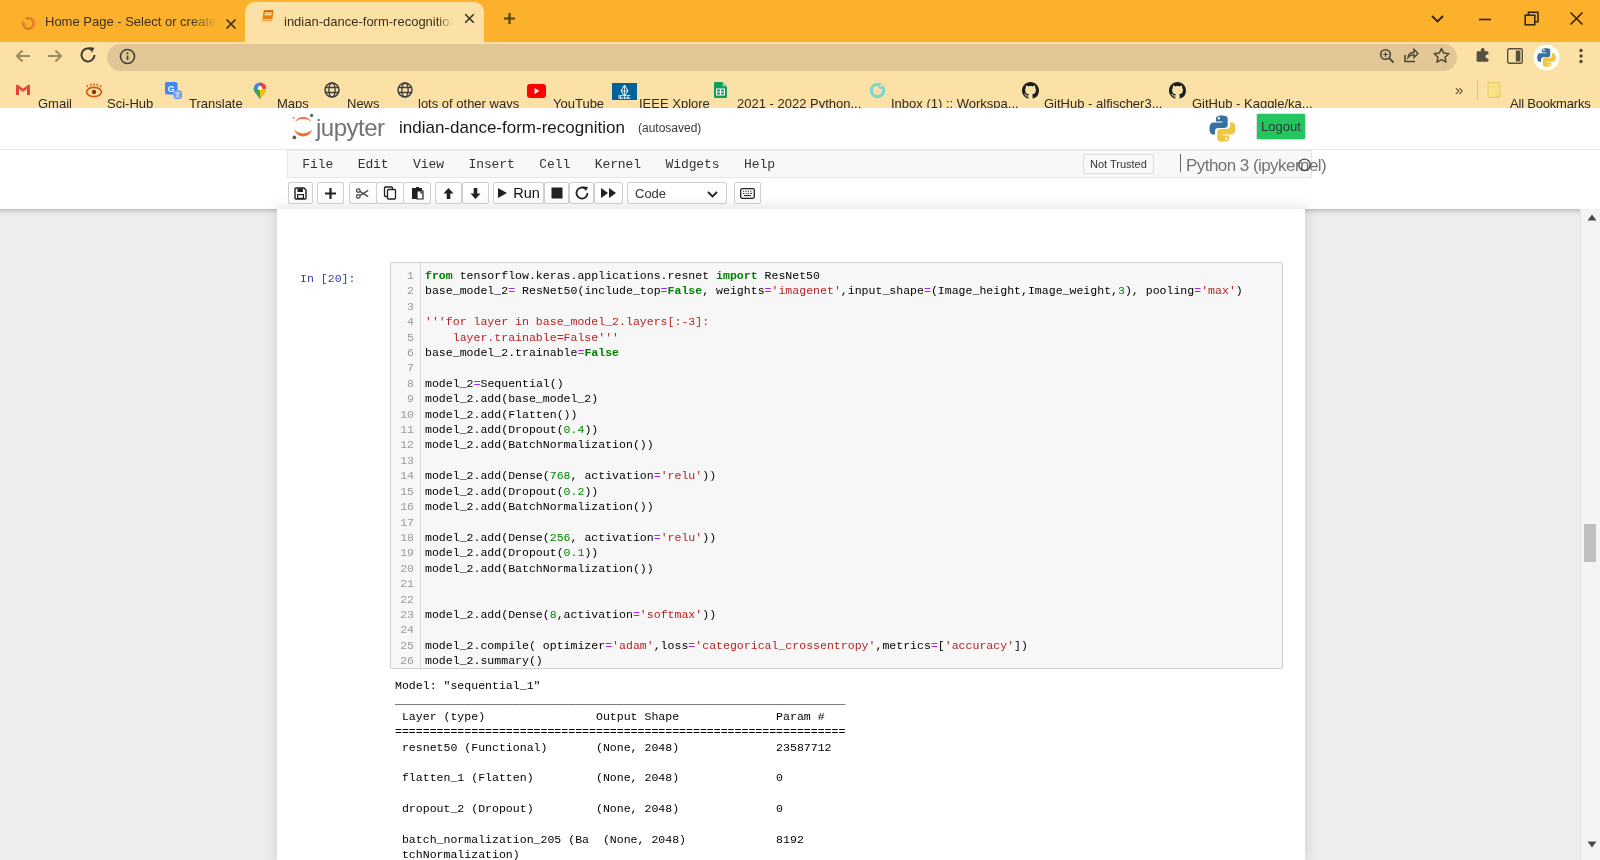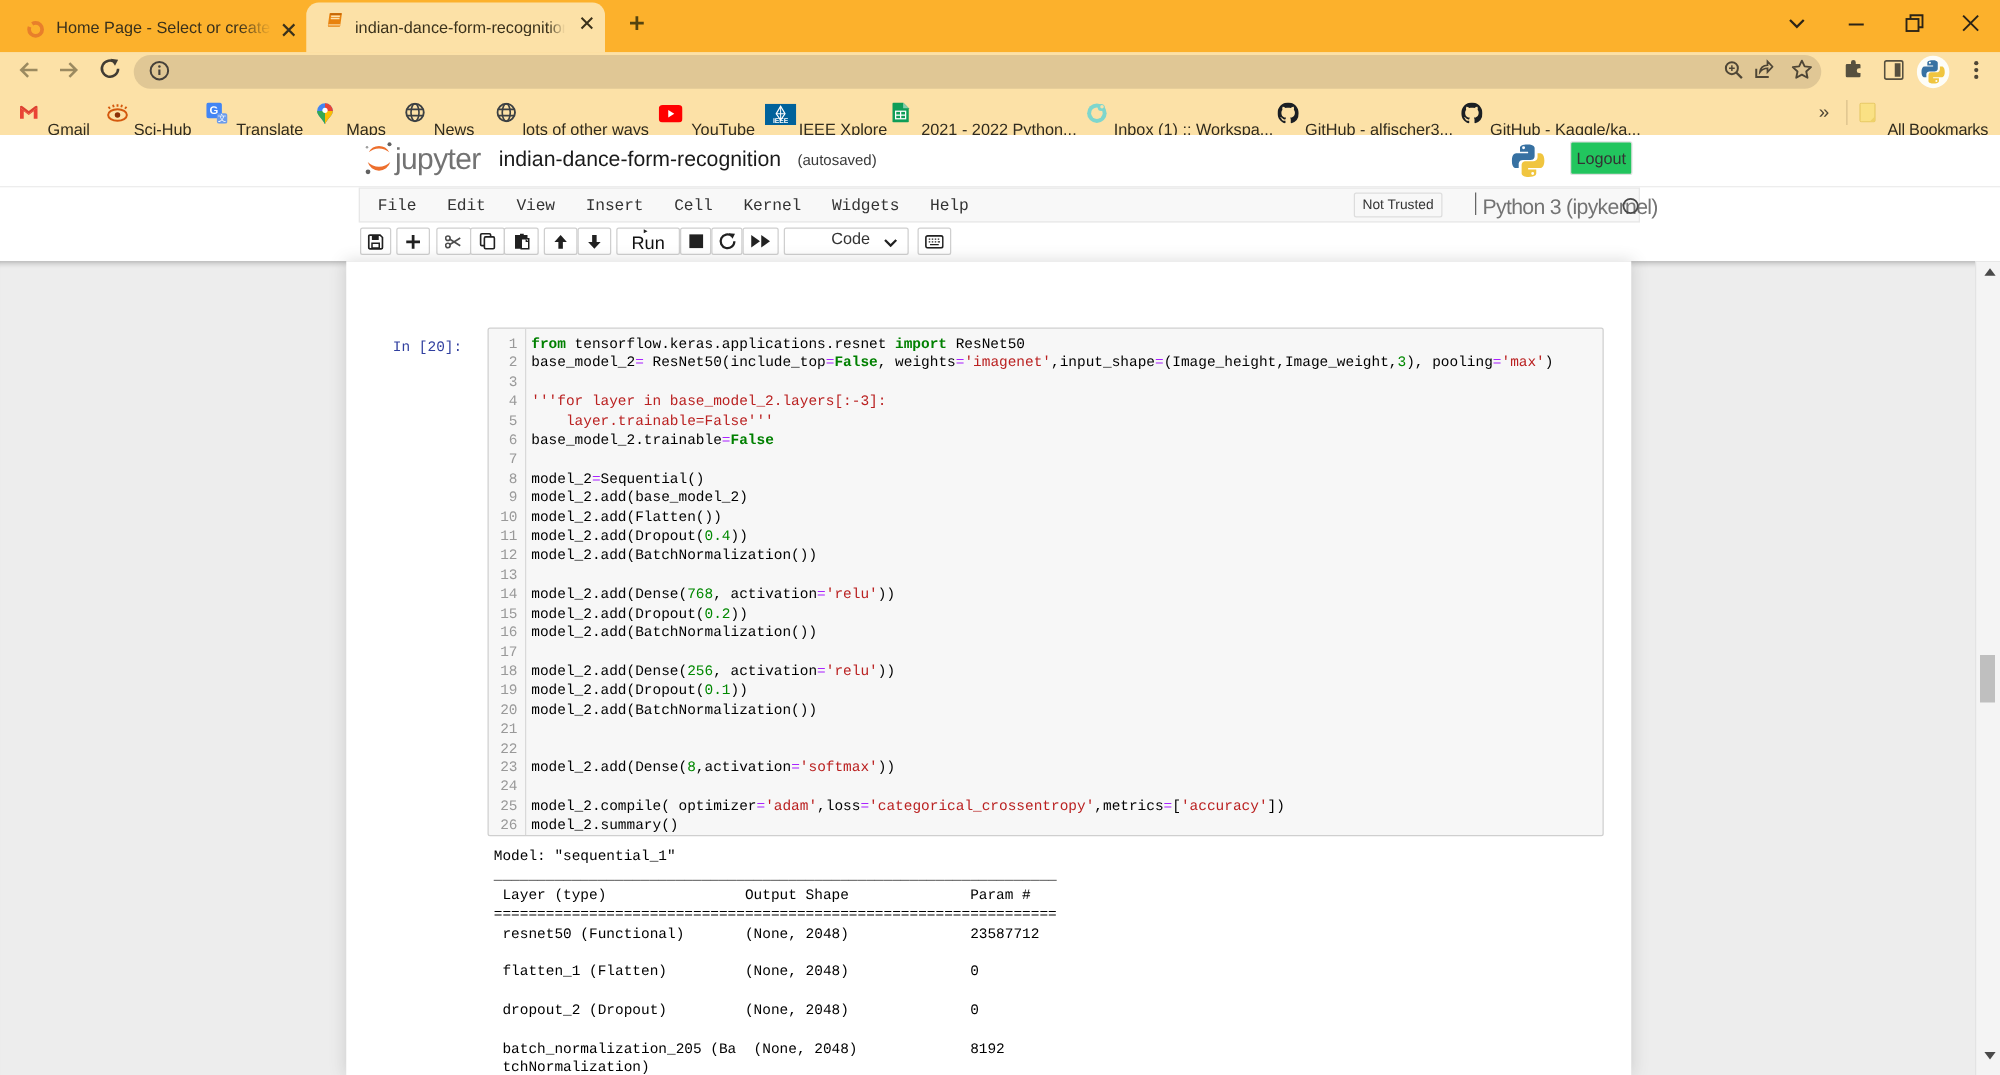--- a/index.html
+++ b/index.html
@@ -14,27 +14,27 @@
   #pill{position:absolute;left:107px;top:44px;width:1350px;height:27px;border-radius:14px;background:#e0c795;}
   .tabtxt{position:absolute;top:14px;font-size:13px;color:#3a311b;white-space:nowrap;overflow:hidden;}
   .bkitem{position:absolute;top:96px;font-size:13px;color:#302b1e;white-space:nowrap;}
   .favic{position:absolute;top:82px;}
   
   #jheader{position:absolute;left:0;top:108px;width:1600px;height:41px;background:#fff;border-bottom:1px solid #e7e7e7;}
   #menurow{position:absolute;left:0;top:150px;width:1600px;height:29px;background:#fff;}
   #menubar{position:absolute;left:287px;top:150px;width:1025px;height:28px;background:#f8f8f8;border:1px solid #e7e7e7;box-sizing:border-box;padding-left:2px;font-family:Liberation Mono, monospace;}
   .mitem{display:inline-block;padding:6px 12.3px 0 12.3px;font-size:13px;color:#333;letter-spacing:-0.1px;}
   #toolrow{position:absolute;left:0;top:179px;width:1600px;height:30px;background:#fff;}
-  .tbtn{position:absolute;top:182px;height:22px;background:#fff;border:1px solid #cfcfcf;border-radius:2px;box-sizing:border-box;display:flex;align-items:center;justify-content:center;flex-direction:column;}
+  .tbtn{position:absolute;top:182px;height:22px;background:#fff;border:1px solid #cfcfcf;border-radius:2px;box-sizing:border-box;display:flex;align-items:center;justify-content:center;}
   
   #site{position:absolute;left:0;top:209px;width:1600px;height:651px;background:#ededed;box-shadow:inset 0 6px 6px -6px rgba(0,0,0,0.4);}
   #nbcontainer{position:absolute;left:277px;top:209px;width:1028px;height:651px;background:#fff;box-shadow:0 0 12px 1px rgba(87,87,87,0.2);}
   #heading{position:absolute;left:391px;top:219px;font-size:24px;font-weight:bold;color:#000;font-family:"Liberation Sans",sans-serif;}
   .mono{font-family:"Liberation Mono",monospace;font-size:11.55px;line-height:15.4px;}
-  #prompt{position:absolute;left:300px;width:84px;top:271px;text-align:center;color:#303f9f;}
+  #prompt{position:absolute;left:300px;width:84px;top:271px;text-align:left;color:#303f9f;}
   #inputarea{position:absolute;left:390px;top:262px;width:893px;height:407px;background:#f7f7f7;border:1px solid #cfcfcf;border-radius:2px;box-sizing:border-box;}
   #gutterline{position:absolute;left:420px;top:263px;width:1px;height:405px;background:#d9d9d9;}
   #linenums{position:absolute;left:391px;top:268px;width:23px;text-align:right;color:#999;margin:0;}
   #code{position:absolute;left:425px;top:268px;margin:0;color:#000;}
   #output{position:absolute;left:395px;top:678px;margin:0;color:#000;}
   pre{margin:0;}
   .k{color:#008000;font-weight:bold;}
   .s{color:#ba2121;}
   .n{color:#080;}
   .o{color:#aa22ff;}

